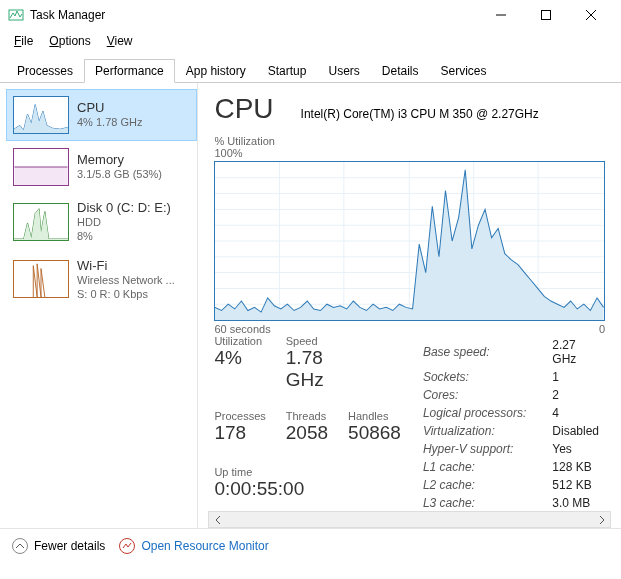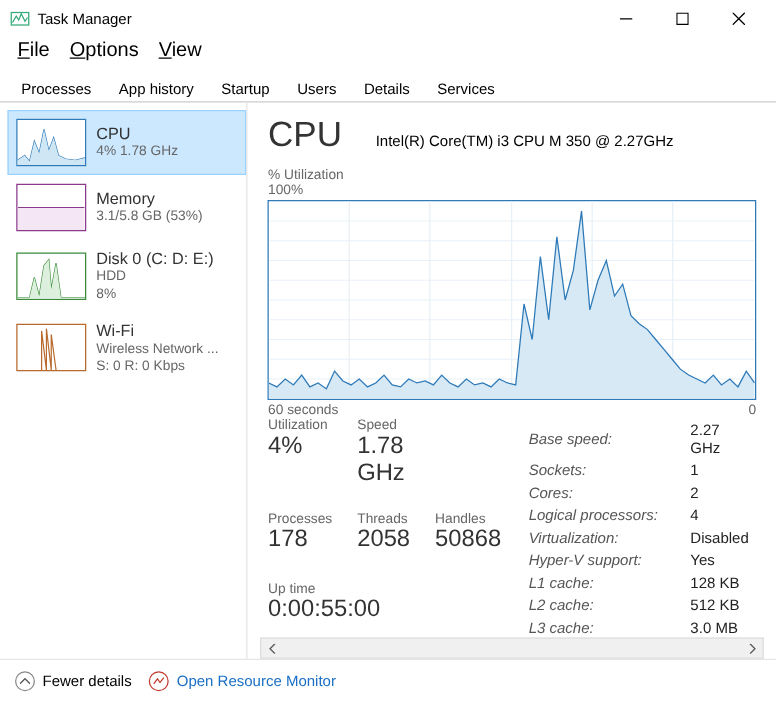--- a/index.html
+++ b/index.html
@@ -22,21 +22,21 @@
     border-bottom: 0;
     justify-content: flex-end;
   }
   .titlebar .icon { width: 16px; height:16px; margin-right:6px; }
   .titlebar .title { flex:1; font-size:12px; }
   .win-controls { display:flex; gap:0; }
   .win-btn { width:45px; height:30px; display:flex; align-items:center; justify-content:center; }
 
   
   .menubar { display:flex; gap:0; padding: 0 6px; height:22px; align-items:center; }
-  .menubar .menu { padding: 2px 8px; font-size:16px; }
+  .menubar .menu { padding: 2px 8px; font-size:12px; }
   .menubar .menu .ul { text-decoration: underline; }
 
   
   .tabs { display:flex; border-bottom:1px solid #ccc; padding: 6px 6px 0 6px; }
   .tab { padding:4px 10px; border:1px solid transparent; border-bottom:none; font-size:12px; position:relative; top:1px;}
   .tab.selected { border-color:#ccc; background:#fff; border-bottom:1px solid #fff; }
 
   .body { display:flex; height: 445px; justify-content: center; }
 
   
@@ -113,20 +113,21 @@
 </div>
 
 <div class="menubar">
   <div class="menu"><span class="ul">F</span><span>ile</span></div>
   <div class="menu"><span class="ul">O</span>ptions</div>
   <div class="menu"><span class="ul">V</span>iew</div>
 </div>
 
 <div class="tabs">
   <div class="tab">Processes</div>
+  <div class="tab selected">Performance</div>
   <div class="tab">App history</div>
   <div class="tab">Startup</div>
   <div class="tab">Users</div>
   <div class="tab">Details</div>
   <div class="tab">Services</div>
 </div>
 
 <div class="body">
 
   <div class="sidebar">

